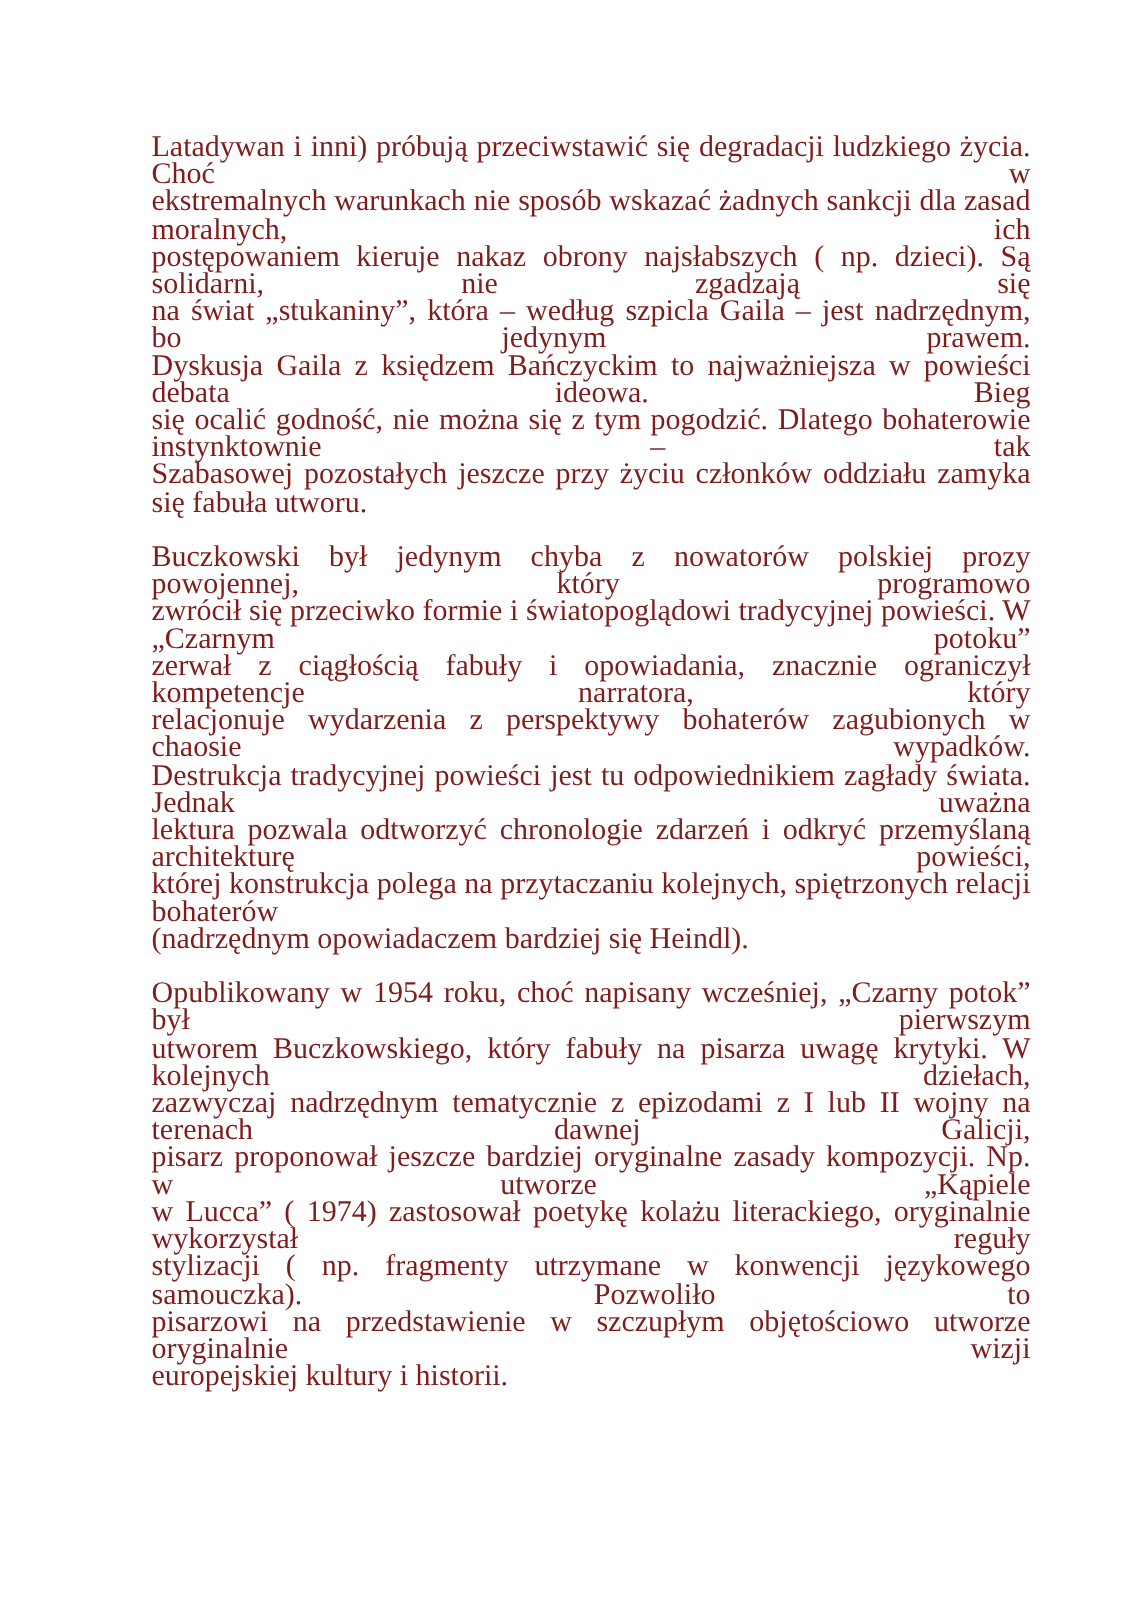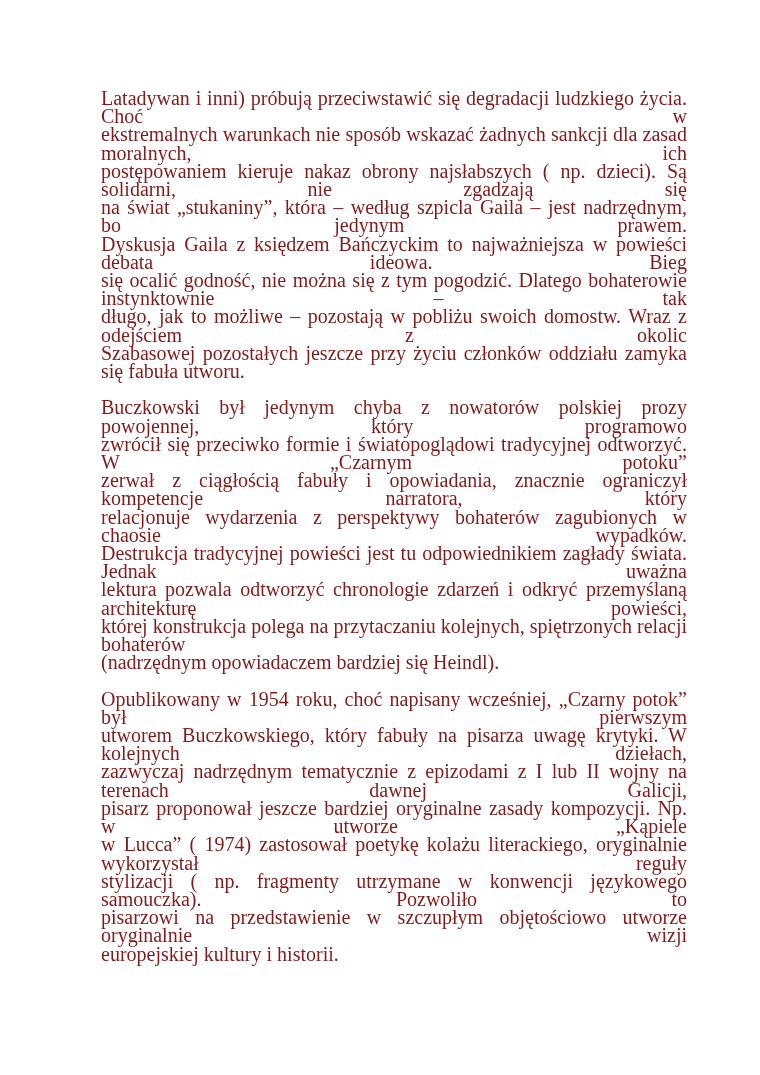--- a/index.html
+++ b/index.html
@@ -46,26 +46,25 @@
 
 <div class="page">
   <div class="textblock" id="textblock">
       <p class="para">
         <span class="line">Latadywan i inni) próbują przeciwstawić się degradacji ludzkiego życia. Choć w</span>
         <span class="line">ekstremalnych warunkach nie sposób wskazać żadnych sankcji dla zasad moralnych, ich</span>
         <span class="line">postępowaniem kieruje nakaz obrony najsłabszych ( np. dzieci). Są solidarni, nie zgadzają się</span>
         <span class="line">na świat „stukaniny”, która – według szpicla Gaila – jest nadrzędnym, bo jedynym prawem.</span>
         <span class="line">Dyskusja Gaila z księdzem Bańczyckim to najważniejsza w powieści debata ideowa. Bieg</span>
         <span class="line">się ocalić godność, nie można się z tym pogodzić. Dlatego bohaterowie instynktownie – tak</span>
-        <span class="line">długo, jak to możliwe – pozostają w pobliżu swoich domostw. Wraz z odejściem z okolic</span>
         <span class="line last">Szabasowej pozostałych jeszcze przy życiu członków oddziału zamyka się fabuła utworu.</span>
       </p>
       <p class="para">
         <span class="line">Buczkowski był jedynym chyba z nowatorów polskiej prozy powojennej, który programowo</span>
-        <span class="line">zwrócił się przeciwko formie i światopoglądowi tradycyjnej odtworzyć. W „Czarnym potoku”</span>
+        <span class="line">zwrócił się przeciwko formie i światopoglądowi tradycyjnej powieści. W „Czarnym potoku”</span>
         <span class="line">zerwał z ciągłością fabuły i opowiadania, znacznie ograniczył kompetencje narratora, który</span>
         <span class="line">relacjonuje wydarzenia z perspektywy bohaterów zagubionych w chaosie wypadków.</span>
         <span class="line">Destrukcja tradycyjnej powieści jest tu odpowiednikiem zagłady świata. Jednak uważna</span>
         <span class="line">lektura pozwala odtworzyć chronologie zdarzeń i odkryć przemyślaną architekturę powieści,</span>
         <span class="line">której konstrukcja polega na przytaczaniu kolejnych, spiętrzonych relacji bohaterów</span>
         <span class="line last">(nadrzędnym opowiadaczem bardziej się Heindl).</span>
       </p>
       <p class="para">
         <span class="line">Opublikowany w 1954 roku, choć napisany wcześniej, „Czarny potok” był pierwszym</span>
         <span class="line">utworem Buczkowskiego, który fabuły na pisarza uwagę krytyki. W kolejnych dziełach,</span>

